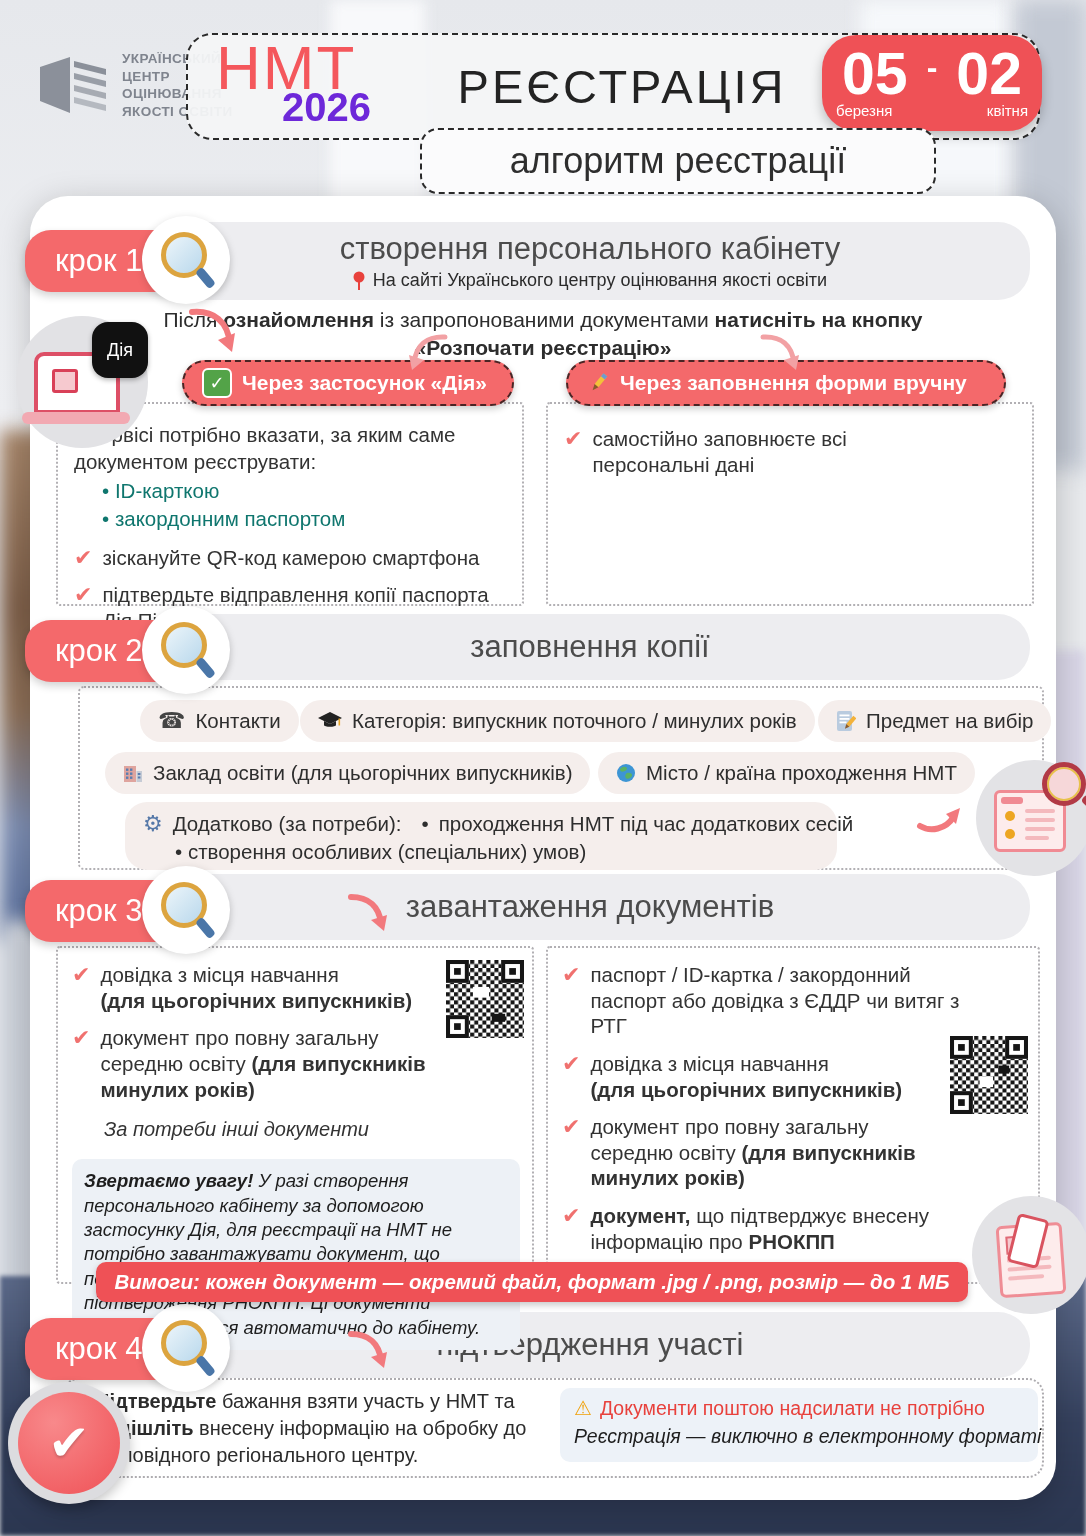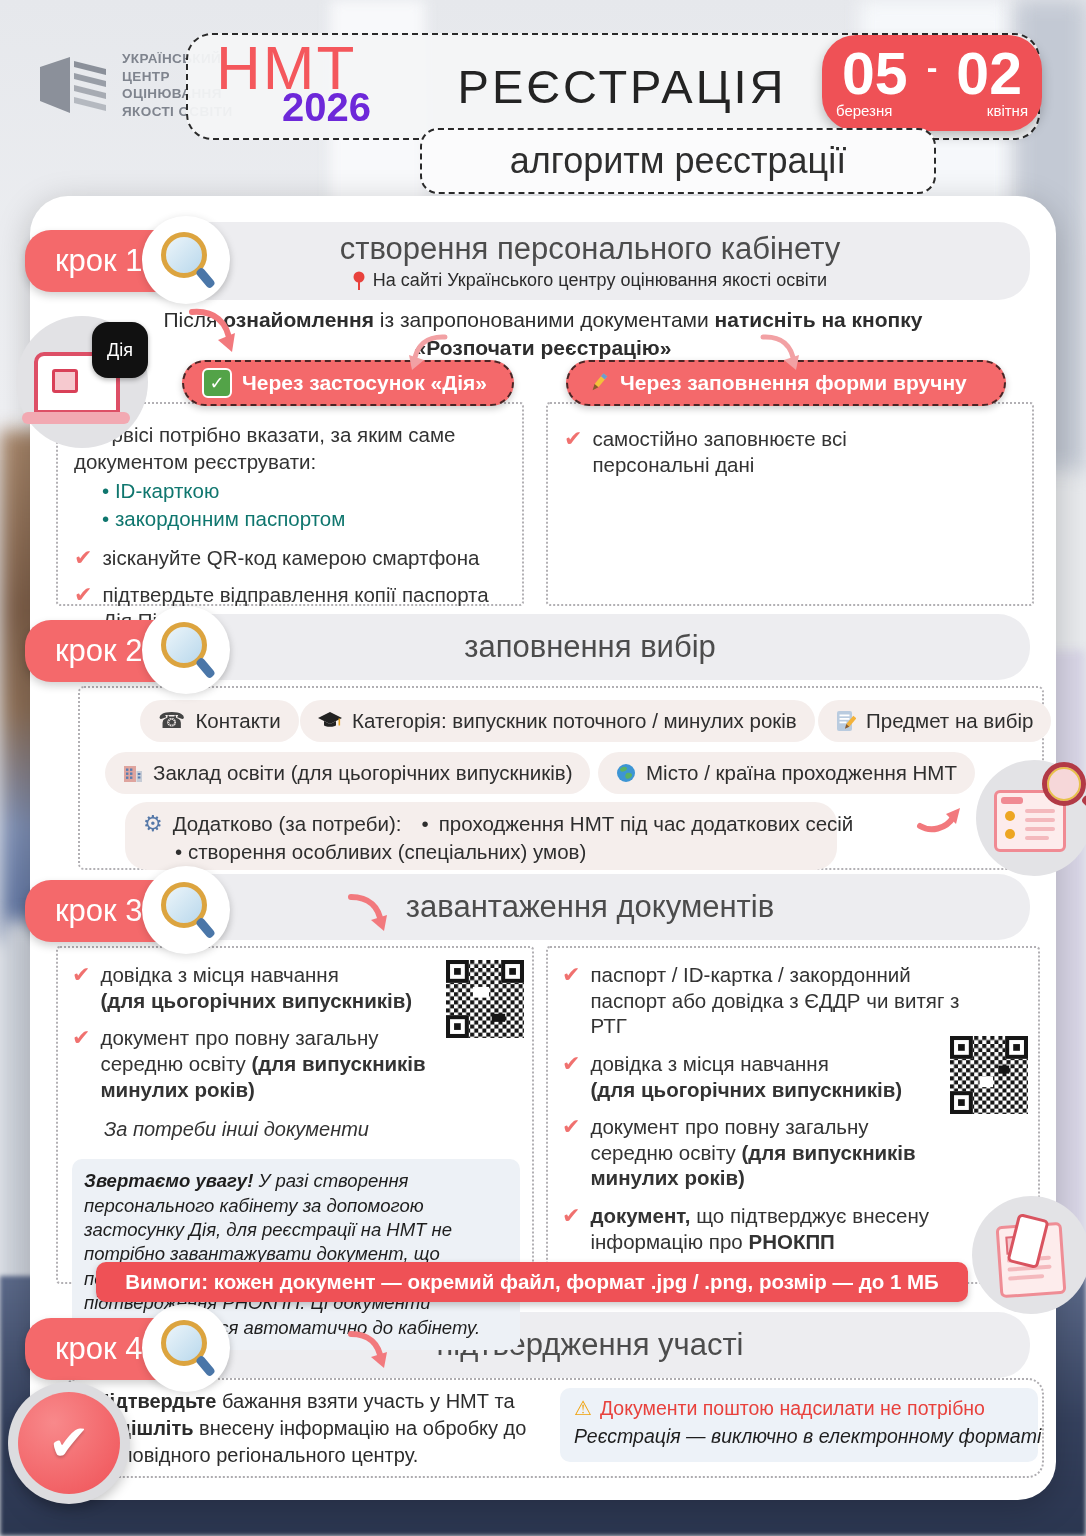--- a/index.html
+++ b/index.html
@@ -99,21 +99,21 @@
 
   
   .col3l{left:56px;top:946px;width:478px;height:338px;padding:12px 12px 0 14px;z-index:1;}
   .col3r{left:546px;top:946px;width:494px;height:338px;padding:12px 12px 0 14px;z-index:1;}
   .qr{position:absolute;}
   .qr1{right:8px;top:12px;}
   .qr2{right:10px;top:88px;}
   .txtw{max-width:330px;}
   .note-it{font-style:italic;font-size:20px;color:#333;margin-top:16px;margin-left:32px;}
   .notice{margin-top:18px;background:#edf1f6;border-radius:10px;padding:10px 12px;font-size:18.5px;font-style:italic;color:#1e1e1e;line-height:1.32;}
-  .banner{position:absolute;left:96px;top:1262px;width:872px;height:40px;background:#ef5156;border-radius:10px;color:#fff;font-weight:bold;font-size:20.5px;display:flex;align-items:center;justify-content:center;box-shadow:0 3px 7px rgba(0,0,0,.22);z-index:4;white-space:nowrap;}
+  .banner{position:absolute;left:96px;top:1262px;width:872px;height:40px;background:#ef5156;border-radius:10px;color:#fff;font-weight:bold;font-size:20.5px;display:flex;align-items:center;justify-content:center;box-shadow:0 3px 7px rgba(0,0,0,.22);z-index:4;white-space:nowrap;font-style:italic;}
   .ill3{left:972px;top:1196px;width:118px;height:118px;z-index:3;}
   .doc2{position:absolute;left:26px;top:28px;width:60px;height:66px;background:#fdecec;border:3px solid #ef8d95;border-radius:6px;transform:rotate(-4deg);}
   .doc2b{position:absolute;left:40px;top:20px;width:26px;height:44px;background:#fff;border:3px solid #d9535f;border-radius:5px;transform:rotate(14deg);}
   .doc2sq{position:absolute;left:6px;top:8px;width:14px;height:14px;background:#f6c9cf;border:2px solid #e06a76;}
 
   
   .card4{position:absolute;left:62px;top:1378px;width:978px;height:96px;border:2px dotted #aeacb0;border-radius:16px;z-index:1;}
   .s4text{position:absolute;left:95px;top:1388px;width:452px;font-size:20px;color:#2c2c2c;line-height:1.35;z-index:2;}
   .s4box{position:absolute;left:560px;top:1388px;width:478px;height:74px;background:#edf2f8;border-radius:10px;padding:8px 14px;box-sizing:border-box;z-index:2;}
   .s4warn{color:#e8413c;font-size:19.5px;display:flex;gap:8px;align-items:center;white-space:nowrap;}
@@ -180,21 +180,21 @@
     <div class="band-title">створення персонального кабінету</div>
     <div class="band-sub">
       <svg width="12" height="20" viewBox="0 0 12 20">
         <circle cx="6" cy="6" r="5.5" fill="#e8413c"></circle>
           <rect x="5" y="11" width="2" height="8" fill="#e8413c"></rect>
       </svg>
       <span>На сайті Українського центру оцінювання якості освіти</span>
     </div>
   </div>
   <div class="band band2">
-    <div class="band-title">заповнення вибір</div>
+    <div class="band-title">заповнення копії</div>
   </div>
   <div class="band band3">
     <div class="band-title">завантаження документів</div>
   </div>
   <div class="band band4">
     <div class="band-title">підтвердження участі</div>
   </div>
 
   <div class="tab tab1">крок 1</div>
   <div class="tab tab2">крок 2</div>

